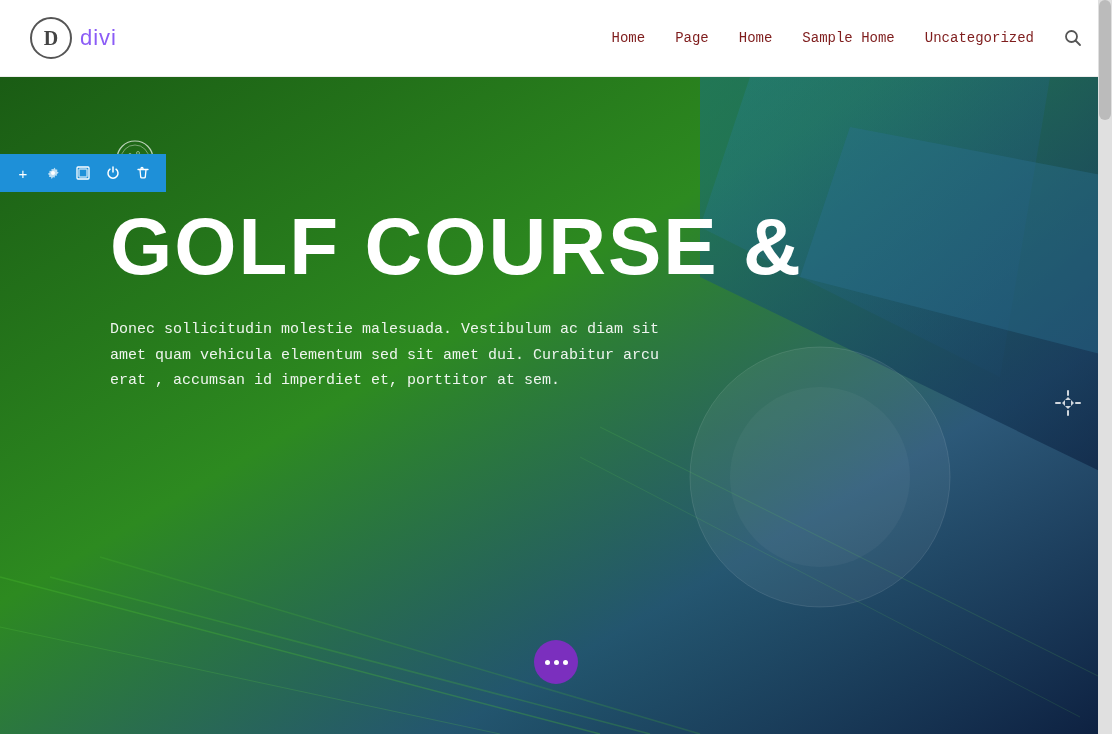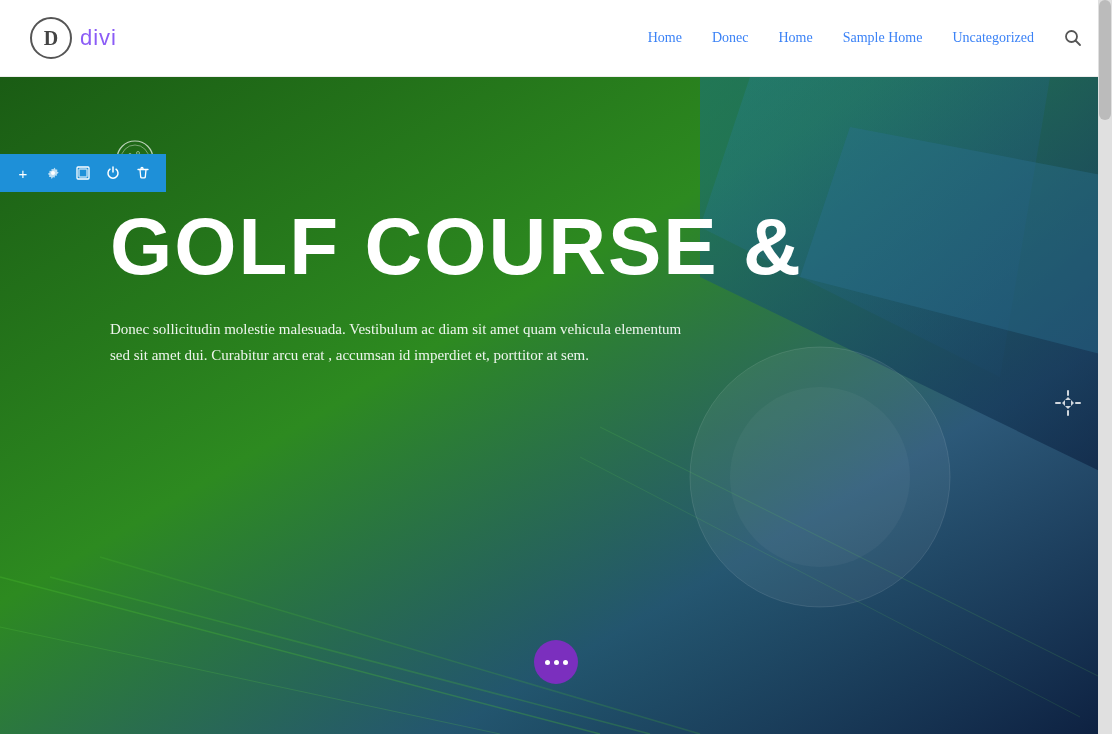--- a/index.html
+++ b/index.html
@@ -44,22 +44,22 @@
       font-weight: 400;
       letter-spacing: 1px;
     }
     .nav {
       display: flex;
       align-items: center;
       gap: 30px;
     }
     .nav a {
       text-decoration: none;
-      color: #3b82f6;
-      font-family: Liberation Serif, serif;
+      color: #7f1d1d;
+      font-family: Liberation Mono, monospace;
       font-size: 14px;
       font-weight: 500;
     }
     .search-icon-btn {
       background: none;
       border: none;
       cursor: pointer;
       color: #555;
       font-size: 18px;
       display: flex;
@@ -157,21 +157,21 @@
       font-size: 80px;
       line-height: 1.0;
       color: #fff;
       text-transform: uppercase;
       letter-spacing: 2px;
       margin-bottom: 30px;
       max-width: 750px;
     }
 
     .hero-desc {
-      font-family: Liberation Serif, serif;
+      font-family: Liberation Mono, monospace;
       font-size: 15px;
       color: rgba(255,255,255,0.92);
       line-height: 1.7;
       max-width: 580px;
     }
 
     
     .dots-btn {
       position: absolute;
       bottom: 50px;
@@ -234,21 +234,21 @@
 
 <header class="header">
   <a class="logo" href="#">
     <div class="logo-circle">
       <span>D</span>
     </div>
     <span class="logo-text">divi</span>
   </a>
   <nav class="nav">
     <a href="#">Home</a>
-    <a href="#">Donec</a>
+    <a href="#">Page</a>
     <a href="#">Home</a>
     <a href="#">Sample Home</a>
     <a href="#">Uncategorized</a>
     <button class="search-icon-btn" title="Search">
       <svg width="18" height="18" viewBox="0 0 18 18" fill="none">
         <circle cx="7.5" cy="7.5" r="5.5" stroke="#555" stroke-width="1.8"></circle>
         <line x1="11.5" y1="11.5" x2="16" y2="16" stroke="#555" stroke-width="1.8" stroke-linecap="round"></line>
       </svg>
     </button>
   </nav>

